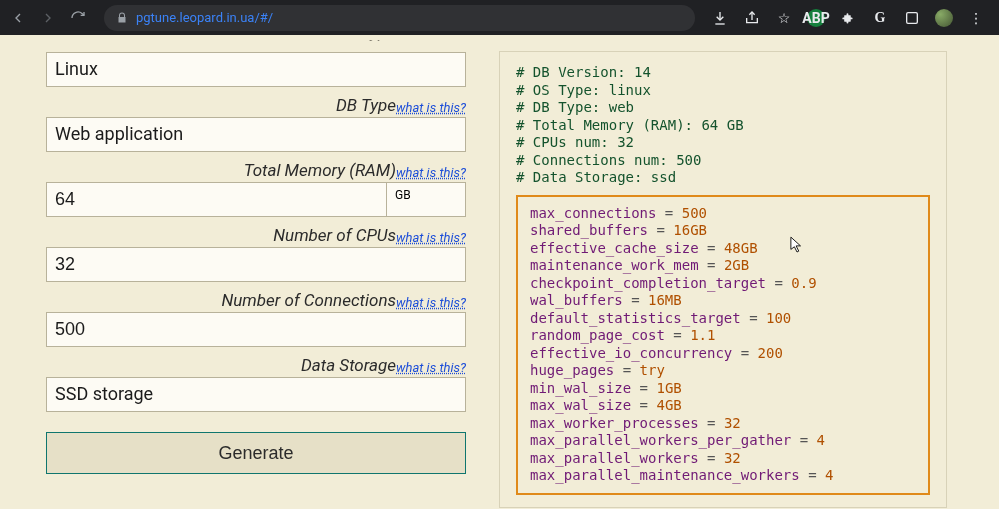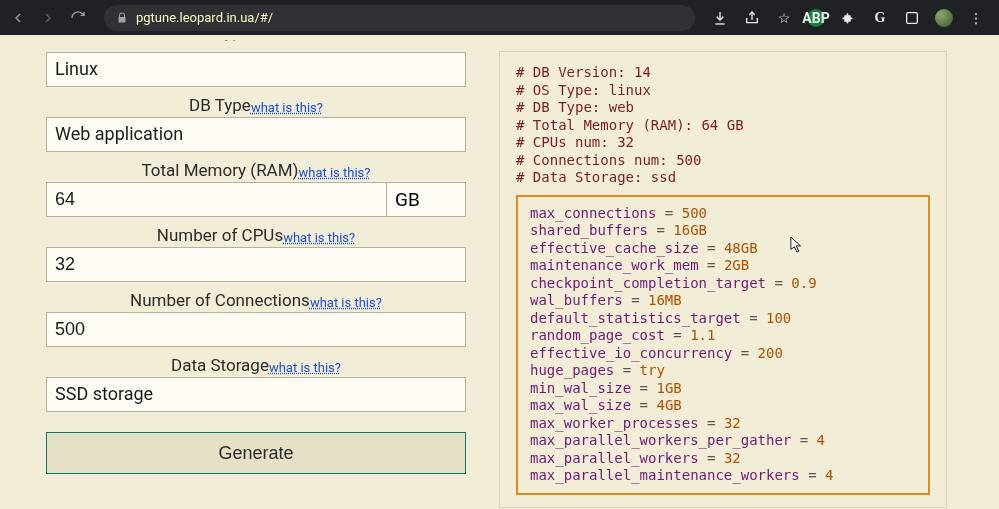--- a/index.html
+++ b/index.html
@@ -18,21 +18,21 @@
   .nav-btn { width: 20px; height: 20px; display:flex; align-items:center; justify-content:center; color:#9aa0a6; cursor:pointer; }
   .nav-btn svg { width:16px; height:16px; }
   .url-bar {
     flex: 1;
     background: #303134;
     border-radius: 14px;
     height: 26px;
     display: flex;
     align-items: center;
     padding: 0 12px;
-    color: #fef9c3;
+    color: #3b82f6;
     font-size: 13px;
     gap: 8px;
     margin: 0 6px;
   }
   .lock-icon { width:12px; height:12px; color:#9aa0a6; }
   .right-icons { display:flex; align-items:center; gap:14px; padding-right:6px; }
   .right-icons > span, .right-icons > div { width:18px; height:18px; display:flex; align-items:center; justify-content:center; color:#e8eaed; font-size:14px; }
   .abp { background:#15803d; border-radius:50%; width:20px; height:20px; font-size:9px; font-weight:bold; color:#fff; display:flex; align-items:center; justify-content:center;}
   .avatar { width:22px; height:22px; border-radius:50%; background: radial-gradient(circle at 30% 30%, #8a6, #453); }
   
@@ -42,35 +42,35 @@
     height: 474px;
     display: flex;
     gap: 33px;
     padding: 0 46px 0 46px;
     overflow: hidden;
   }
   .left-col { width: 420px; padding-top: 0; }
   .right-col { flex:1; padding-top: 16px; padding-right: 6px;}
   
   .field { margin-bottom: 8px; }
-  .field-header { display:flex; justify-content:center; align-items:flex-end; margin-bottom:2px; }
+  .field-header { display:flex; justify-content:flex-end; align-items:flex-end; margin-bottom:2px;font-style:italic; }
   .field-label { color:#2b2b2b; font-size:17px; }
   .what-link { color:#1d4ed8; font-size:13px; text-decoration: underline dotted; cursor:pointer; }
   .input, .select-like {
     width:100%;
     border:1px solid #b8b29a;
     background:#fdfbf4;
     font-size:18px;
     padding:5px 8px;
     height:35px;
     color:#1b1b1b;
   }
   .mem-row { display:flex; gap:0; }
   .mem-row .input { flex:1; border-right:none; }
-  .mem-row .unit { width:80px; border:1px solid #b8b29a; background:#fdfbf4; font-size:19px; padding:5px 8px; height:35px; }
+  .mem-row .unit { width:80px; border:1px solid #b8b29a; background:#fdfbf4; font-size:12px; padding:5px 8px; height:35px; }
   .generate-btn {
     width:100%;
     height:42px;
     margin-top:12px;
     background:#e6e0c7;
     border:1px solid #0f766e;
     font-size:18px;
     color:#2b2b2b;
     cursor:pointer;
   }
@@ -90,21 +90,21 @@
     border:2px solid #e08a1a;
     padding:8px 12px;
     margin-top:8px;
     font-family: "Menlo","Consolas",monospace;
     font-size:14px;
     line-height:1.25;
   }
   .k { color:#701a75; }
   .eq { color:#555; }
   .v { color:#b05000; }
-  .comment { color:#7f1d1d; }
+  .comment { color:#14532d; }
   .cursor-ptr { position:relative; }
   .cursor-arrow { position:absolute; left:790px; top:201px; width:14px; height:18px; pointer-events:none;}
 </style>
 </head>
 <body>
 
 <div class="chrome-bar">
   <div class="nav-btn">
     <svg viewBox="0 0 24 24" fill="none" stroke="currentColor" stroke-width="2">
         <path d="M15 18l-6-6 6-6"></path>

